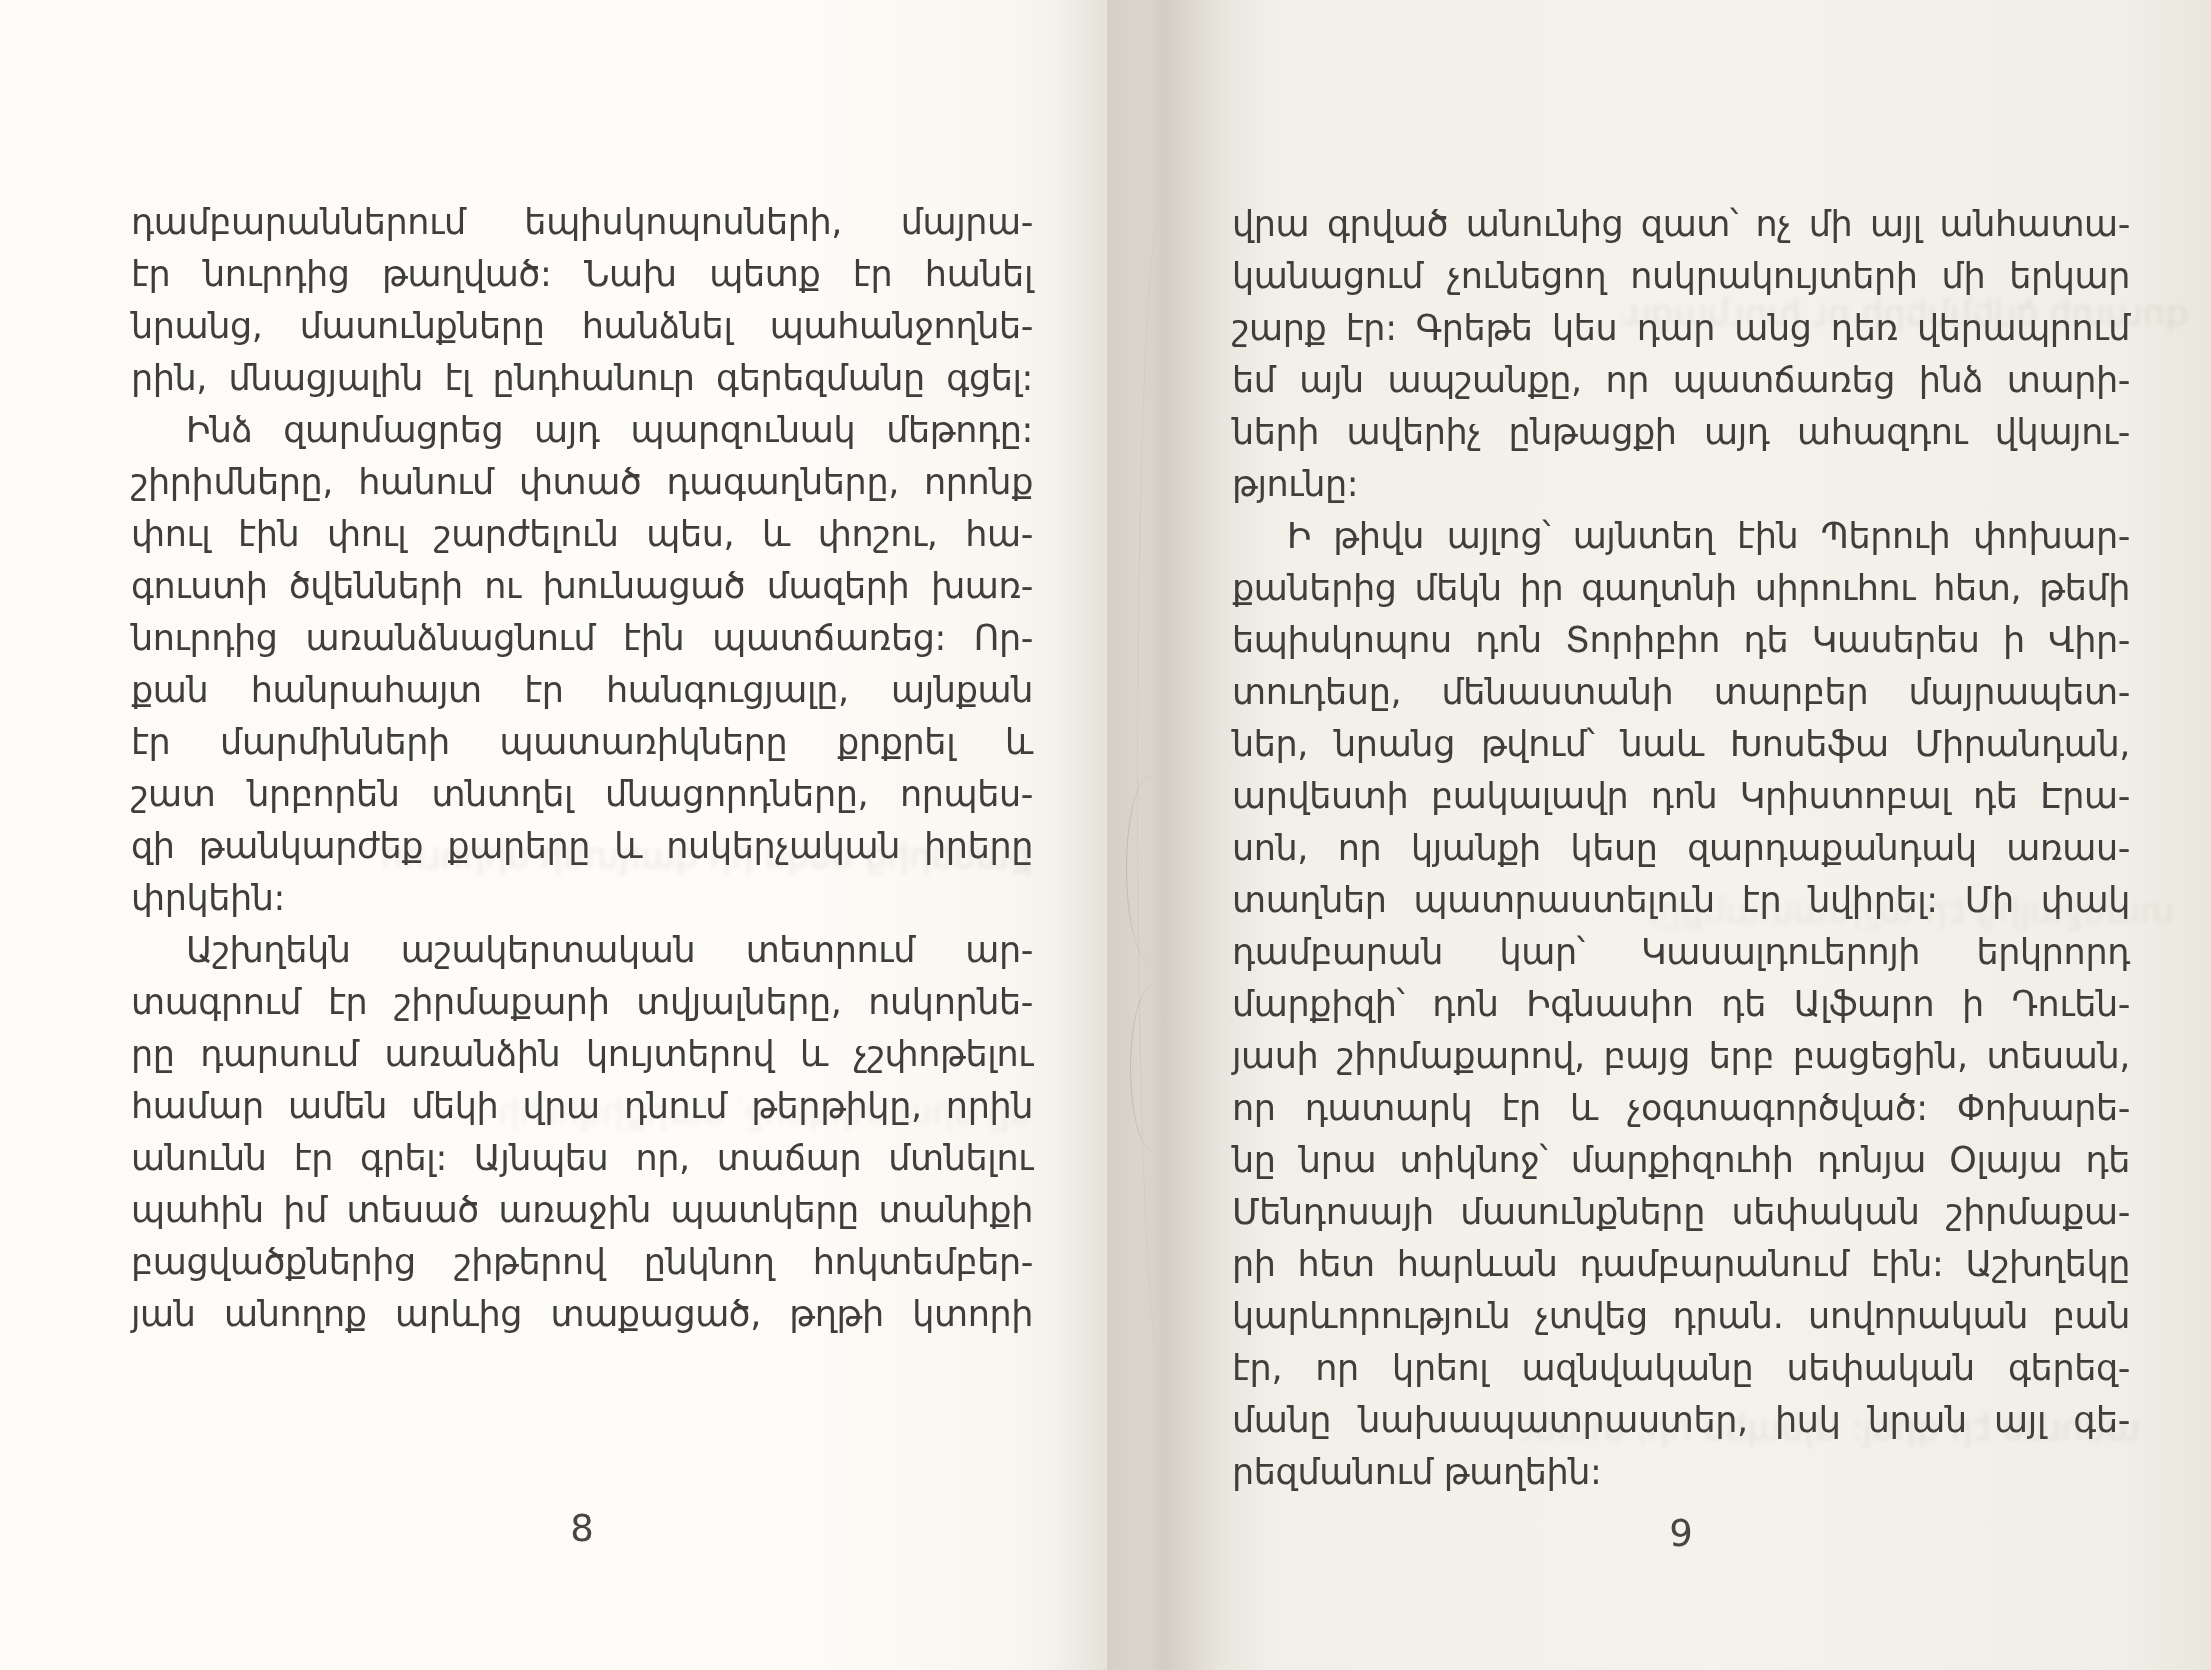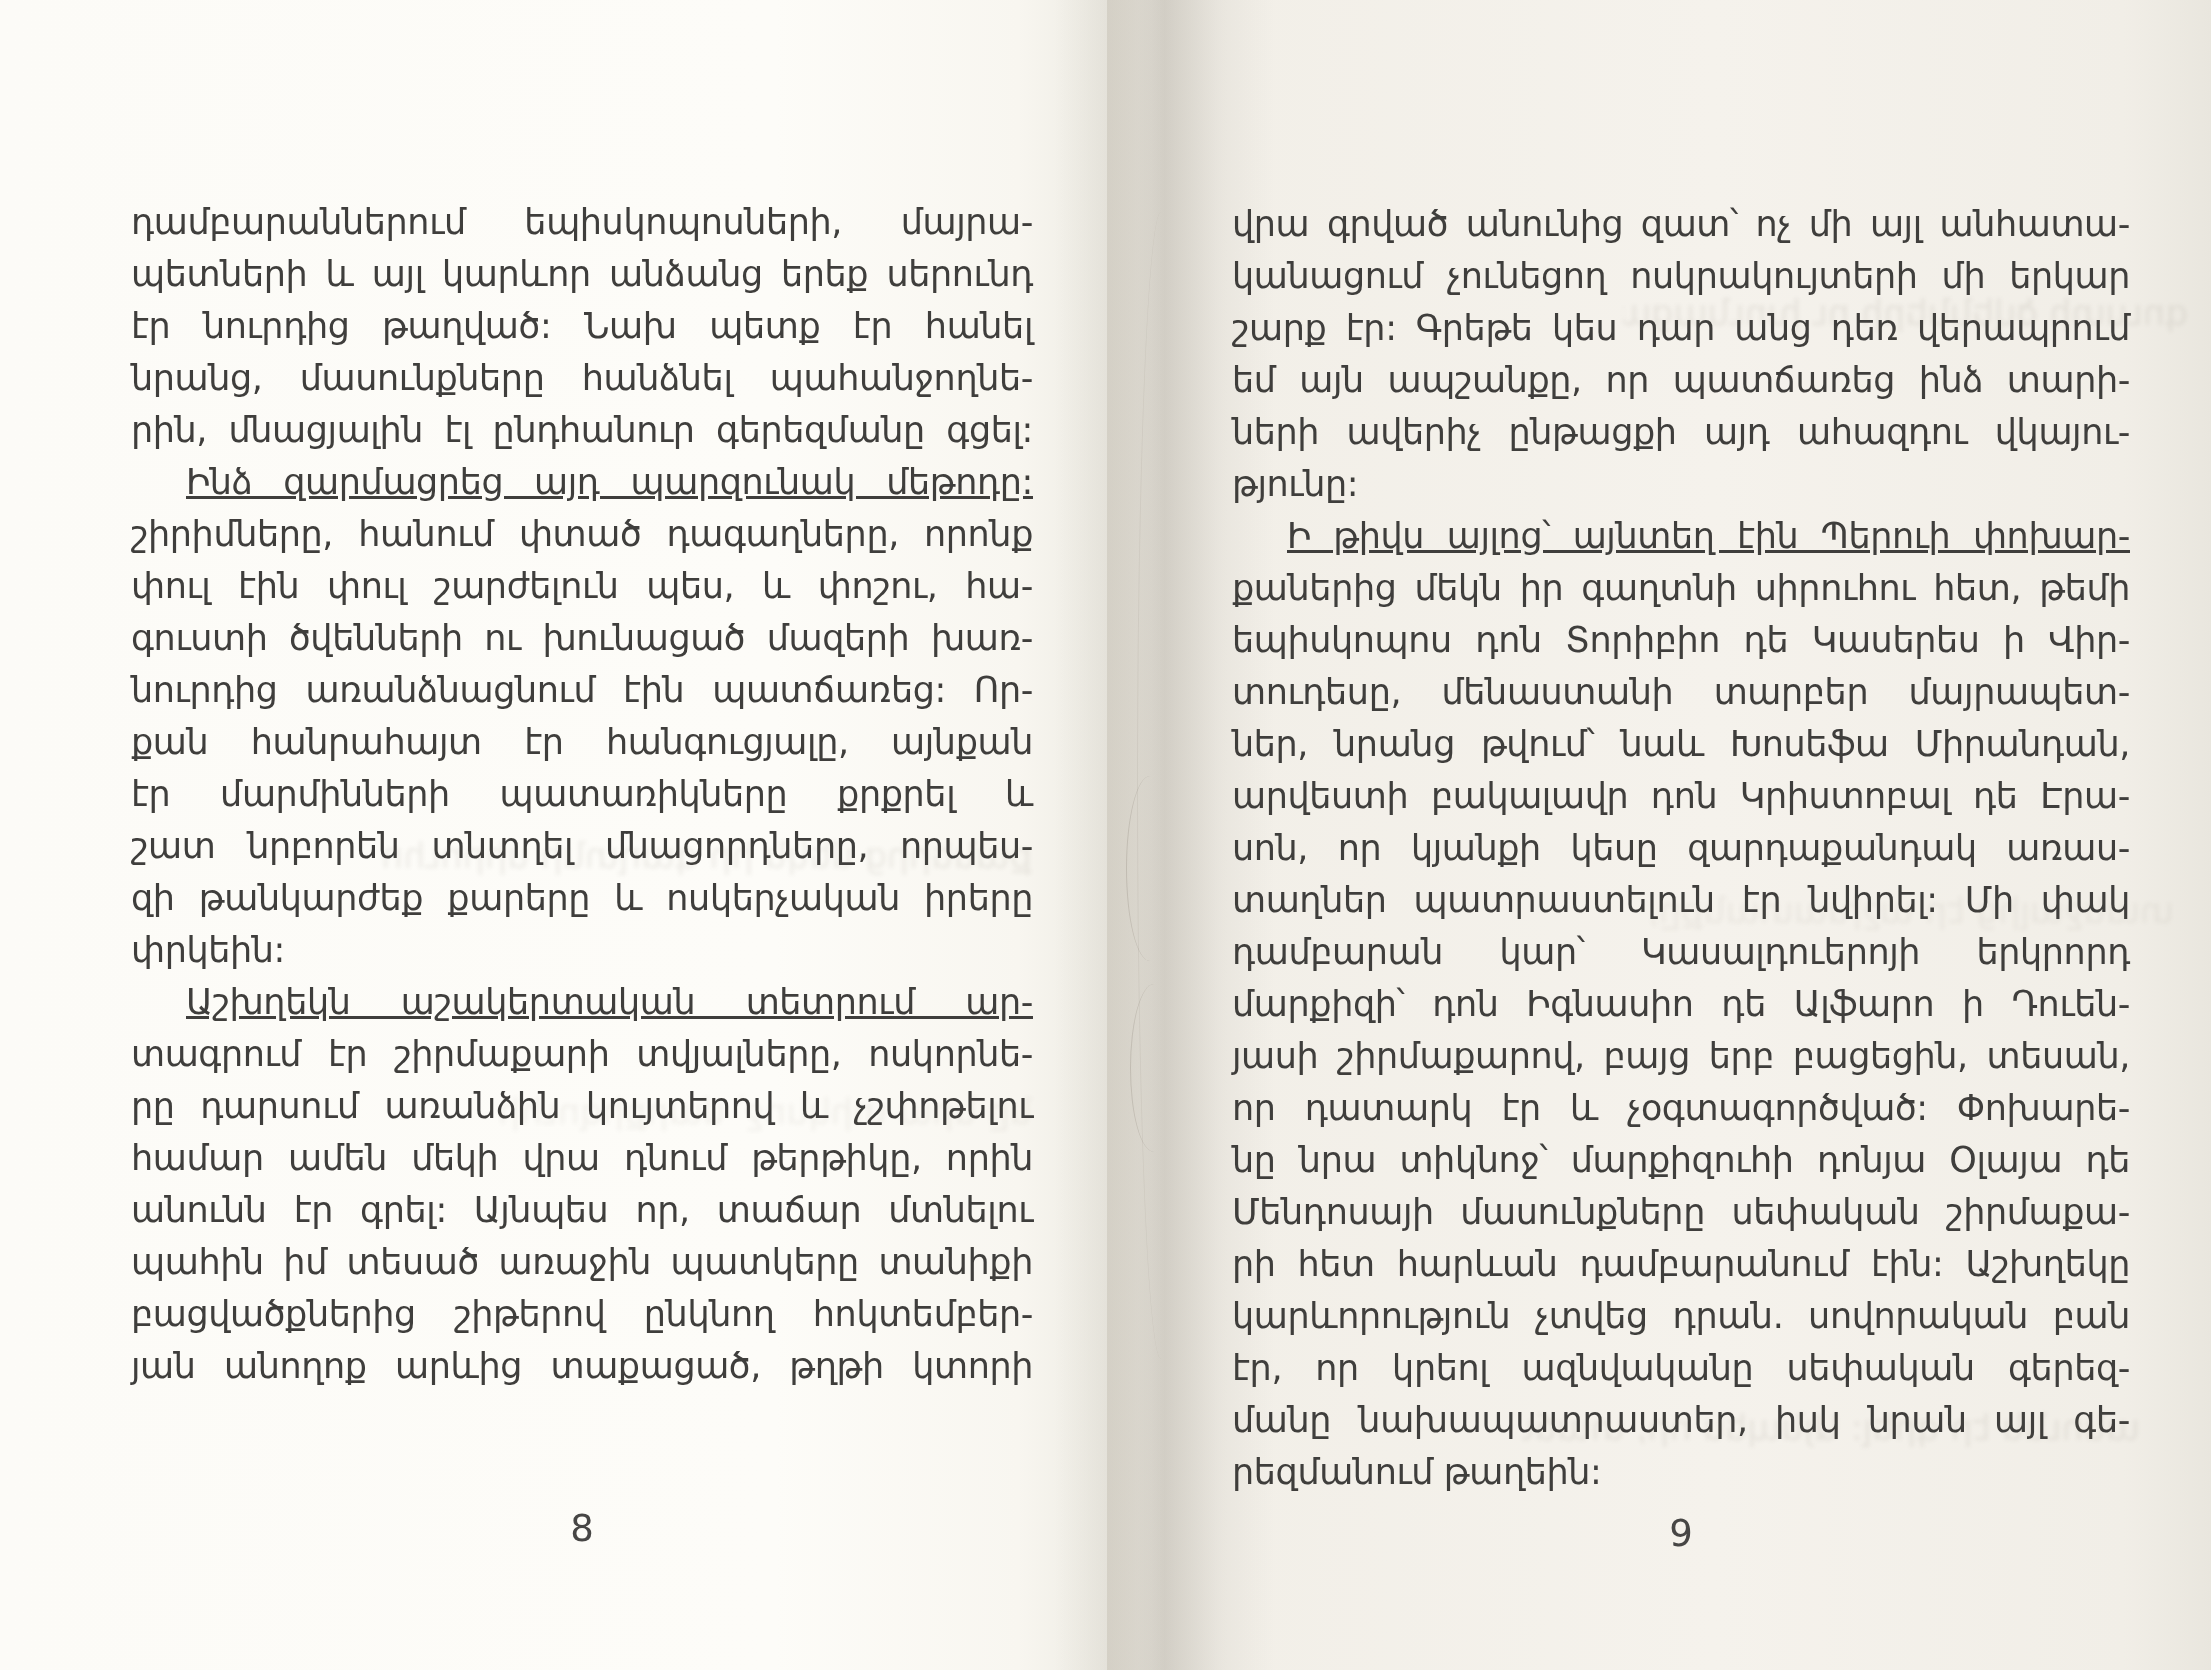--- a/index.html
+++ b/index.html
@@ -21,21 +21,21 @@
     position:absolute;left:1054px;top:0;width:221px;height:100%;pointer-events:none;
     background:linear-gradient(to right,rgba(60,50,35,0) 0%,rgba(60,50,35,0.08) 38%,rgba(60,50,35,0.15) 50%,rgba(60,50,35,0.05) 74%,rgba(60,50,35,0) 100%);
   }
   .text-block{
     position:absolute;color:#3f3e3c;font-size:35px;line-height:52px;
     letter-spacing:-0.4px;
   }
   .page.left  .text-block{left:131px;top:196px;width:902px;}
   .page.right .text-block{left:125px;top:198px;width:898px;}
   .text-line{height:52px;text-align:justify;text-align-last:justify;}
-  .text-line.indent{text-indent:55px;text-decoration:underline;}
+  .text-line.indent{text-indent:55px;}
   .text-line.end{text-align-last:left;}
   .page-number{position:absolute;color:#474645;font-size:37px;}
   .page.left  .page-number{top:1507px;left:131px;width:902px;text-align:center;}
   .page.right .page-number{top:1512px;left:125px;width:898px;text-align:center;}
   .ghost{
     position:absolute;transform:scaleX(-1);filter:blur(1.9px);opacity:0.10;
     color:#6f675a;font-size:35px;white-space:nowrap;overflow:hidden;
     pointer-events:none;height:51px;
   }
   .ghost.faint{opacity:0.07;}
@@ -47,21 +47,20 @@
   .crease.long{border-left-color:rgba(80,70,55,0.07);}
 </style>
 </head>
 <body>
 
 <div class="spread">
 
   <div class="page left">
     <div class="text-block">
         <div class="text-line">դամբարաններում եպիսկոպոսների, մայրա-</div>
-        <div class="text-line">պետների և այլ կարևոր անձանց երեք սերունդ</div>
         <div class="text-line">էր նուրդից թաղված: Նախ պետք էր հանել</div>
         <div class="text-line">նրանց, մասունքները հանձնել պահանջողնե-</div>
         <div class="text-line">րին, մնացյալին էլ ընդհանուր գերեզմանը գցել:</div>
         <div class="text-line indent">Ինձ զարմացրեց այդ պարզունակ մեթոդը:</div>
         <div class="text-line">շիրիմները, հանում փտած դագաղները, որոնք</div>
         <div class="text-line">փուլ էին փուլ շարժելուն պես, և փոշու, հա-</div>
         <div class="text-line">գուստի ծվենների ու խունացած մազերի խառ-</div>
         <div class="text-line">նուրդից առանձնացնում էին պատճառեց: Որ-</div>
         <div class="text-line">քան հանրահայտ էր հանգուցյալը, այնքան</div>
         <div class="text-line">էր մարմինների պատառիկները քրքրել և</div>

